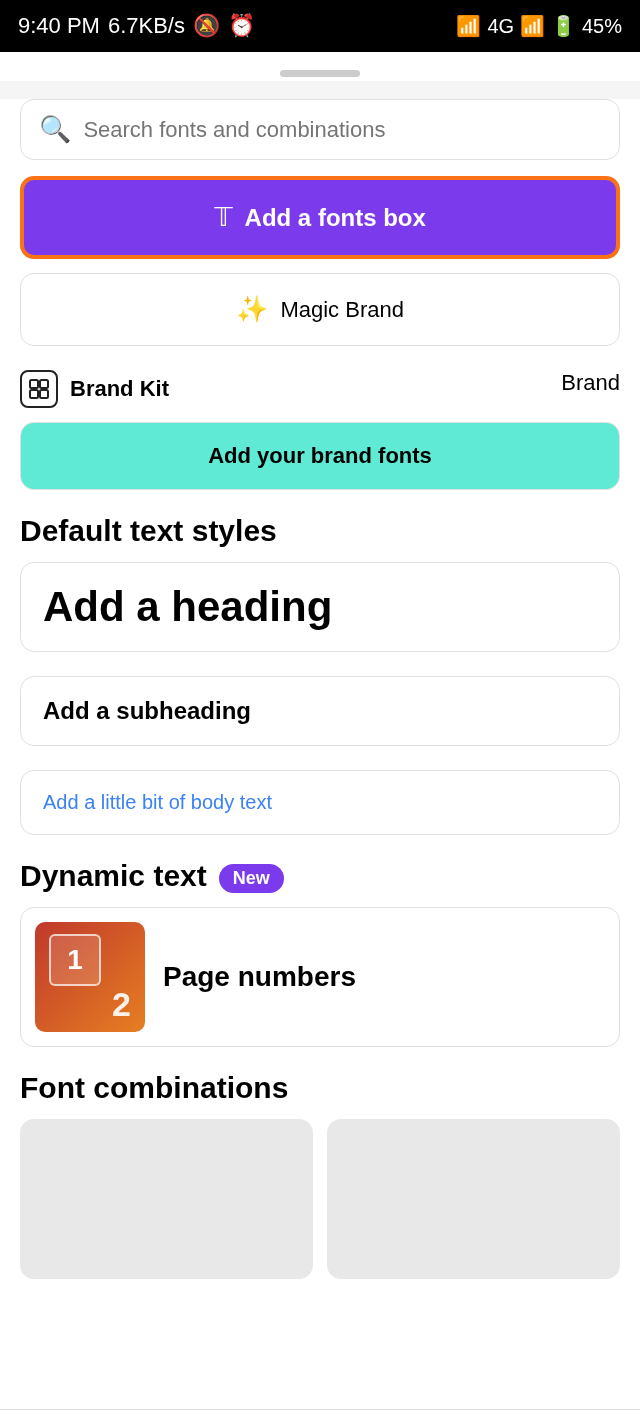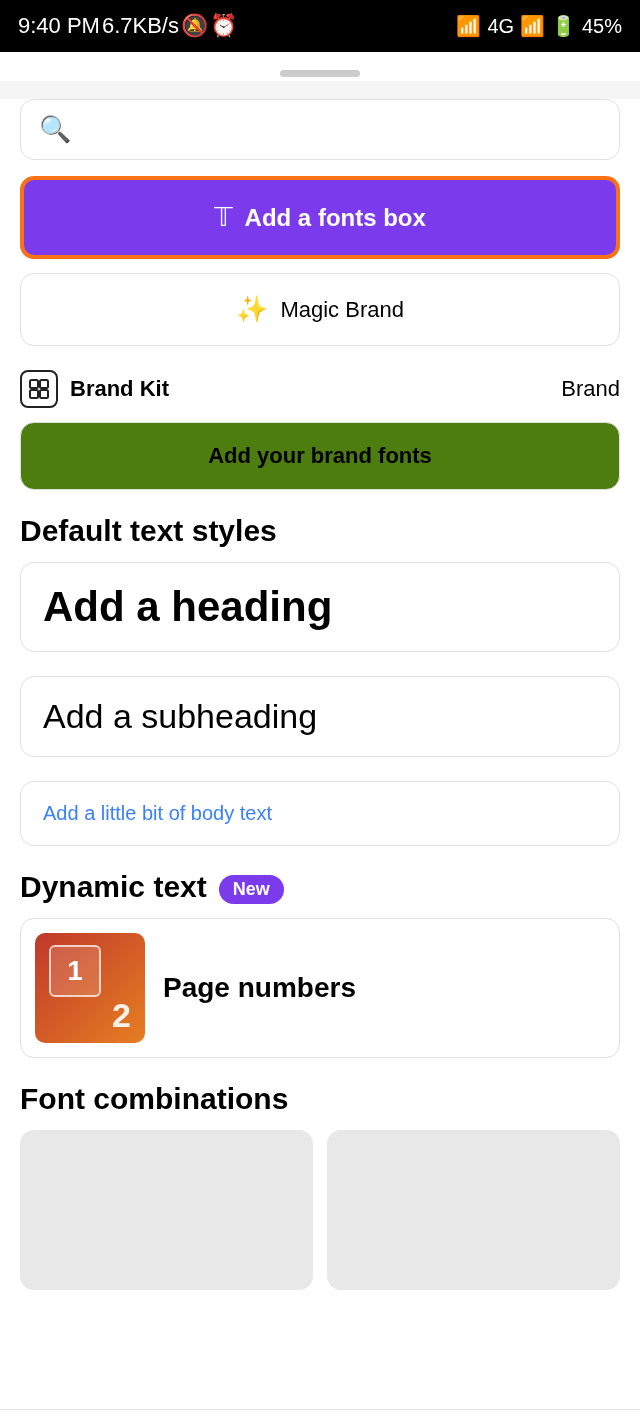--- a/index.html
+++ b/index.html
@@ -18,21 +18,21 @@
       background: #000;
       color: #fff;
       height: 52px;
       display: flex;
       align-items: center;
       justify-content: space-between;
       padding: 0 18px;
       font-size: 22px;
       font-weight: 500;
     }
-    .status-left { display: flex; align-items: center; gap: 2px; }
+    .status-left { display: flex; align-items: center; gap: 8px; }
     .status-right { display: flex; align-items: center; gap: 6px; font-size: 20px; }
 
     
     .drag-handle {
       width: 80px;
       height: 7px;
       background: #ccc;
       border-radius: 4px;
       margin: 10px auto 0;
     }
@@ -99,21 +99,21 @@
       gap: 12px;
       margin-bottom: 24px;
       background: #fff;
       cursor: pointer;
       width: 100%;
     }
 
     
     .brand-kit-row {
       display: flex;
-      align-items: center;
+      align-items: flex-start;
       justify-content: space-between;
       margin-bottom: 14px;
     }
     .brand-kit-left {
       display: flex;
       align-items: center;
       gap: 12px;
       font-size: 22px;
       font-weight: 700;
     }
@@ -127,42 +127,42 @@
     
     .add-brand-fonts-btn {
       border: 1.5px solid #e0e0e0;
       border-radius: 14px;
       padding: 20px 0;
       text-align: center;
       font-size: 22px;
       font-weight: 600;
       margin-bottom: 24px;
       cursor: pointer;
-      background: #4d7c0f;
+      background: #5eead4;
       width: 100%;
     }
 
     
     .section-title {
       font-size: 30px;
       font-weight: 700;
       margin-bottom: 14px;
     }
 
     
     .text-style-card {
       border: 1.5px solid #e0e0e0;
       border-radius: 14px;
       padding: 20px 22px;
       margin-bottom: 24px;
       background: #fff;
       cursor: pointer;
     }
     .heading-card { font-size: 42px; font-weight: 900; }
-    .subheading-card { font-size: 34px; font-weight: 400; }
+    .subheading-card { font-size: 24px; font-weight: 700; }
     .body-card { font-size: 20px; font-weight: 400; color: #3b82f6; }
 
     
     .dynamic-row {
       display: flex;
       align-items: flex-end;
       gap: 12px;
       margin-bottom: 14px;
     }
     .new-badge {
@@ -315,20 +315,21 @@
 
 <div style="background:#fff; padding-top:8px; padding-bottom:4px;">
   <div class="drag-handle"></div>
 </div>
 
 <div class="main-content">
 
   
   <div class="search-bar">
     <span style="font-size:26px; color:#555;">🔍</span>
+    <input type="text" style="font-size: 22px; color: rgb(153, 153, 153); border: none; outline: none; width: 100%; background: transparent;" placeholder="Search fonts and combinations">
   </div>
 
   
   <button class="add-textbox-btn">
     <span class="t-icon">𝕋</span>
     <span>Add a fonts box</span>
   </button>
 
   
   <button class="magic-write-btn">

